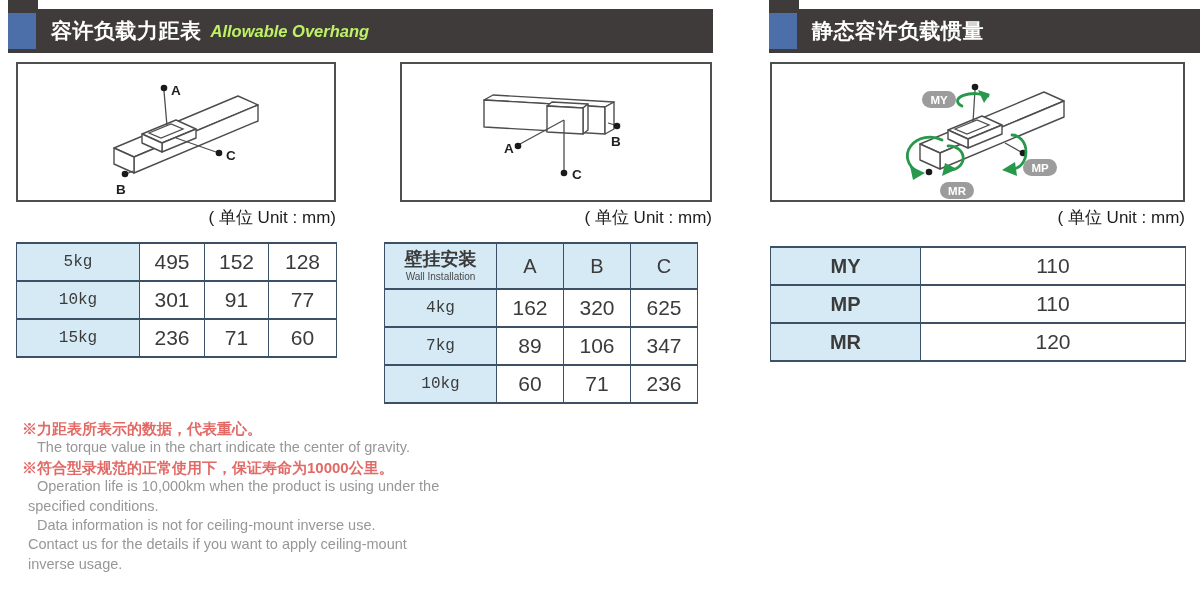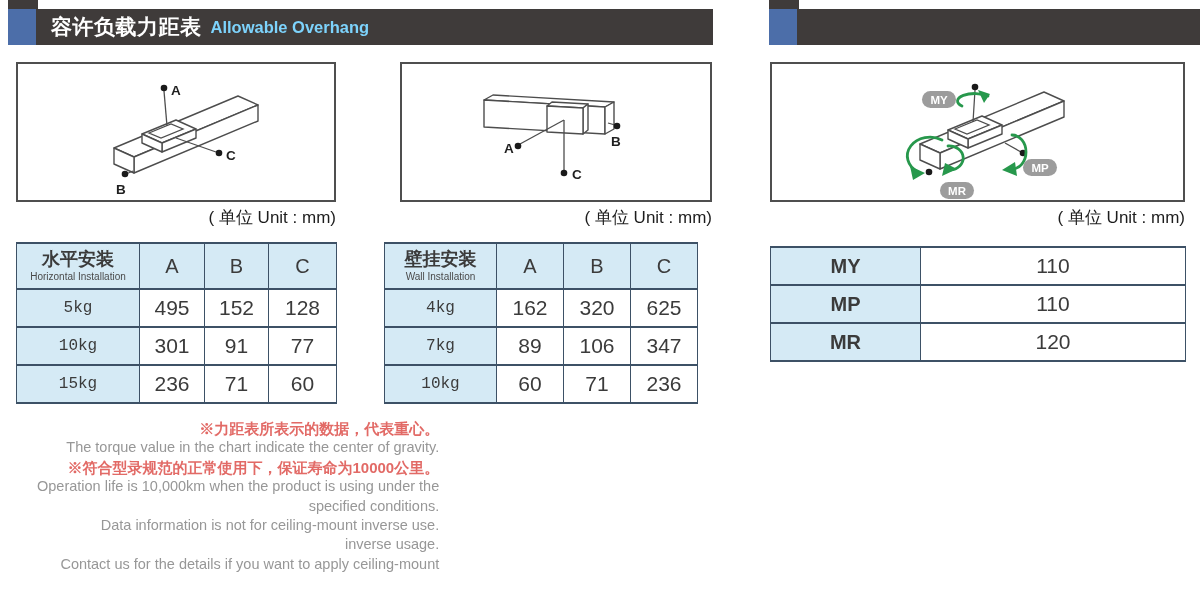--- a/index.html
+++ b/index.html
@@ -1,44 +1,44 @@
 <!DOCTYPE html>
 <html><head>
 <meta charset="utf-8">
 <style>
   html,body{margin:0;padding:0;background:#ffffff;}
   .canvas{
     position:relative;width:1200px;height:598px;background:#ffffff;
     font-family:"Liberation Sans",sans-serif;overflow:hidden;
   }
   
-  .bar{position:absolute;top:9px;height:36px;background:#3f3b3a;display:flex;align-items:center;}
+  .bar{position:absolute;top:9px;height:44px;background:#3f3b3a;display:flex;align-items:center;}
   .bar-sq{width:28px;height:36px;background:#4c6ea9;flex:0 0 auto;}
   .bar-cn{color:#ffffff;font-size:21px;font-weight:bold;margin-left:15px;white-space:nowrap;letter-spacing:.5px;}
-  .bar-en{color:#7dd3fc;font-size:16.5px;font-weight:bold;margin-left:9px;white-space:nowrap;}
+  .bar-en{color:#bef264;font-size:16.5px;font-weight:bold;margin-left:9px;white-space:nowrap;font-style:italic;}
   .tab-notch{position:absolute;top:0;width:30px;height:9px;background:#3f3b3a;}
   
   .dbox{position:absolute;border:2px solid #4f4f4f;background:#fff;}
   .dbox svg{display:block;}
   .unit{position:absolute;width:180px;text-align:right;font-size:17px;color:#1d1d1d;white-space:nowrap;}
   
   .spec{position:absolute;border-collapse:collapse;table-layout:fixed;background:#fff;}
   .spec td{border:1px solid #3d5166;border-top:2px solid #3d5166;border-bottom:2px solid #3d5166;
     text-align:center;vertical-align:middle;padding:0;color:#3b3b3b;}
   .cell-blue{background:#d5eaf5;}
   .tt-cn{font-size:18px;font-weight:bold;line-height:1.1;color:#3b3b3b;}
   .tt-en{font-size:10px;color:#4a4a4a;line-height:1.1;margin-top:1px;}
   .colh{font-size:20px;}
   .kg{font-size:16px;font-family:Liberation Mono, monospace;}
   .num{font-size:21px;}
   .mom{font-size:20px;font-weight:bold;}
   .r-h{height:46px;}
   .r-d{height:38px;}
   
-  .notes{position:absolute;left:0;top:419px;text-align:right;}
+  .notes{position:absolute;left:0;top:419px;}
   .n-cn{color:#e26a66;font-size:15px;font-weight:bold;line-height:19.4px;padding-left:22px;white-space:nowrap;}
   .n-en{color:#979797;font-size:14.5px;line-height:19.4px;padding-left:37px;white-space:nowrap;}
   .n-cont{padding-left:28px;}
   
   .face{fill:#ffffff;stroke:#4d4d4d;stroke-width:1.4;stroke-linejoin:round;}
   .ln{stroke:#4d4d4d;stroke-width:1.3;fill:none;}
   .dot{fill:#1a1a1a;}
   .lbl{font-family:"Liberation Sans",sans-serif;font-size:13.5px;font-weight:bold;fill:#1f1f1f;}
   .garc{stroke:#27984c;stroke-width:2.8;fill:none;stroke-linecap:round;}
   .ghead{fill:#27984c;}
@@ -53,20 +53,21 @@
   <div class="tab-notch" style="left:8px;"></div>
   <div class="bar" style="left:8px;width:705px;">
     <div class="bar-sq"></div>
     <span class="bar-cn">容许负载力距表</span>
     <span class="bar-en">Allowable Overhang</span>
   </div>
 
   <div class="tab-notch" style="left:769px;"></div>
   <div class="bar" style="left:769px;width:431px;">
     <div class="bar-sq"></div>
+    <span class="bar-cn">静态容许负载惯量</span>
   </div>
 
   <div class="dbox" style="left:16px;top:62px;width:316px;height:136px;">
     <svg width="316" height="136" viewBox="0 0 316 136">
       <g>
         <path class="face" d="M96,84 L220,32 L240,41 L116,93 Z"></path>
         <path class="face" d="M116,93 L240,41 L240,57 L116,109 Z"></path>
         <path class="face" d="M96,84 L116,93 L116,109 L96,100 Z"></path>
       </g>
       <g>
@@ -154,29 +155,20 @@
   <div class="unit" style="left:1005px;top:206px;">( 单位 Unit : mm)</div>
 
   <table class="spec" style="left:16px;top:242px;width:320px;">
     <colgroup>
         <col style="width:123px">
         <col style="width:65px">
         <col style="width:64px">
         <col style="width:68px">
       </colgroup>
     <tbody>
-      <tr class="r-h">
-        <td class="cell-blue">
-          <div class="tt-cn">水平安装</div>
-          <div class="tt-en">Horizontal Installation</div>
-        </td>
-        <td class="cell-blue colh">A</td>
-        <td class="cell-blue colh">B</td>
-        <td class="cell-blue colh">C</td>
-      </tr>
       <tr class="r-d">
         <td class="cell-blue kg">5kg</td>
         <td class="num">495</td>
         <td class="num">152</td>
         <td class="num">128</td>
       </tr>
       <tr class="r-d">
         <td class="cell-blue kg">10kg</td>
         <td class="num">301</td>
         <td class="num">91</td>
@@ -250,17 +242,17 @@
     </tbody>
   </table>
 
   <div class="notes">
     <div class="n-cn">※力距表所表示的数据，代表重心。</div>
     <div class="n-en">The torque value in the chart indicate the center of gravity.</div>
     <div class="n-cn">※符合型录规范的正常使用下，保证寿命为10000公里。</div>
     <div class="n-en">Operation life is 10,000km when the product is using under the</div>
     <div class="n-en n-cont">specified conditions.</div>
     <div class="n-en">Data information is not for ceiling-mount inverse use.</div>
+    <div class="n-en n-cont">Contact us for the details if you want to apply ceiling-mount</div>
     <div class="n-en n-cont">inverse usage.</div>
-    <div class="n-en n-cont">Contact us for the details if you want to apply ceiling-mount</div>
   </div>
 
 </div>
 
 </body></html>

